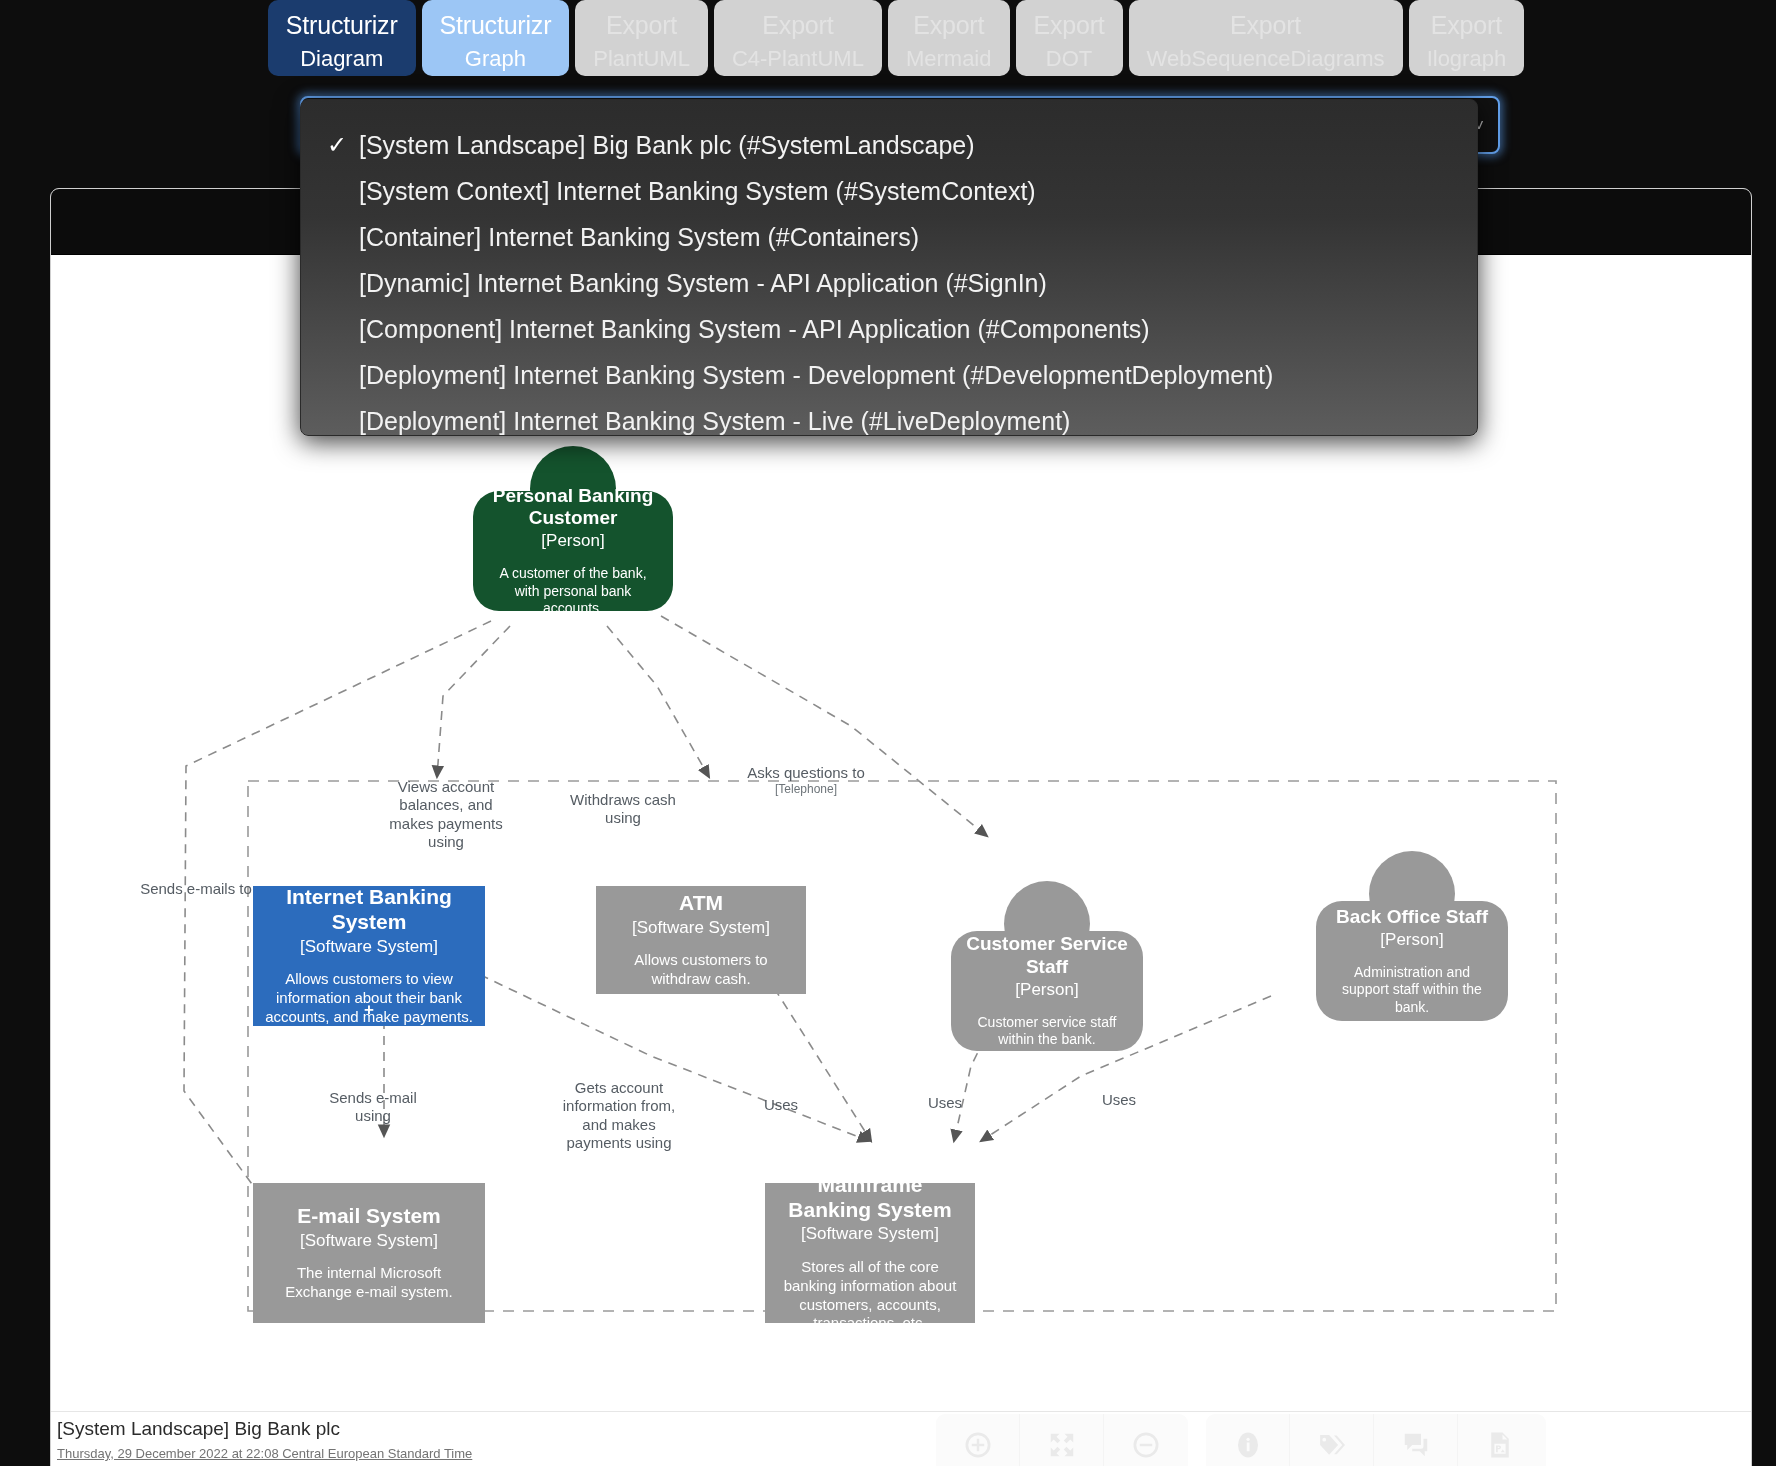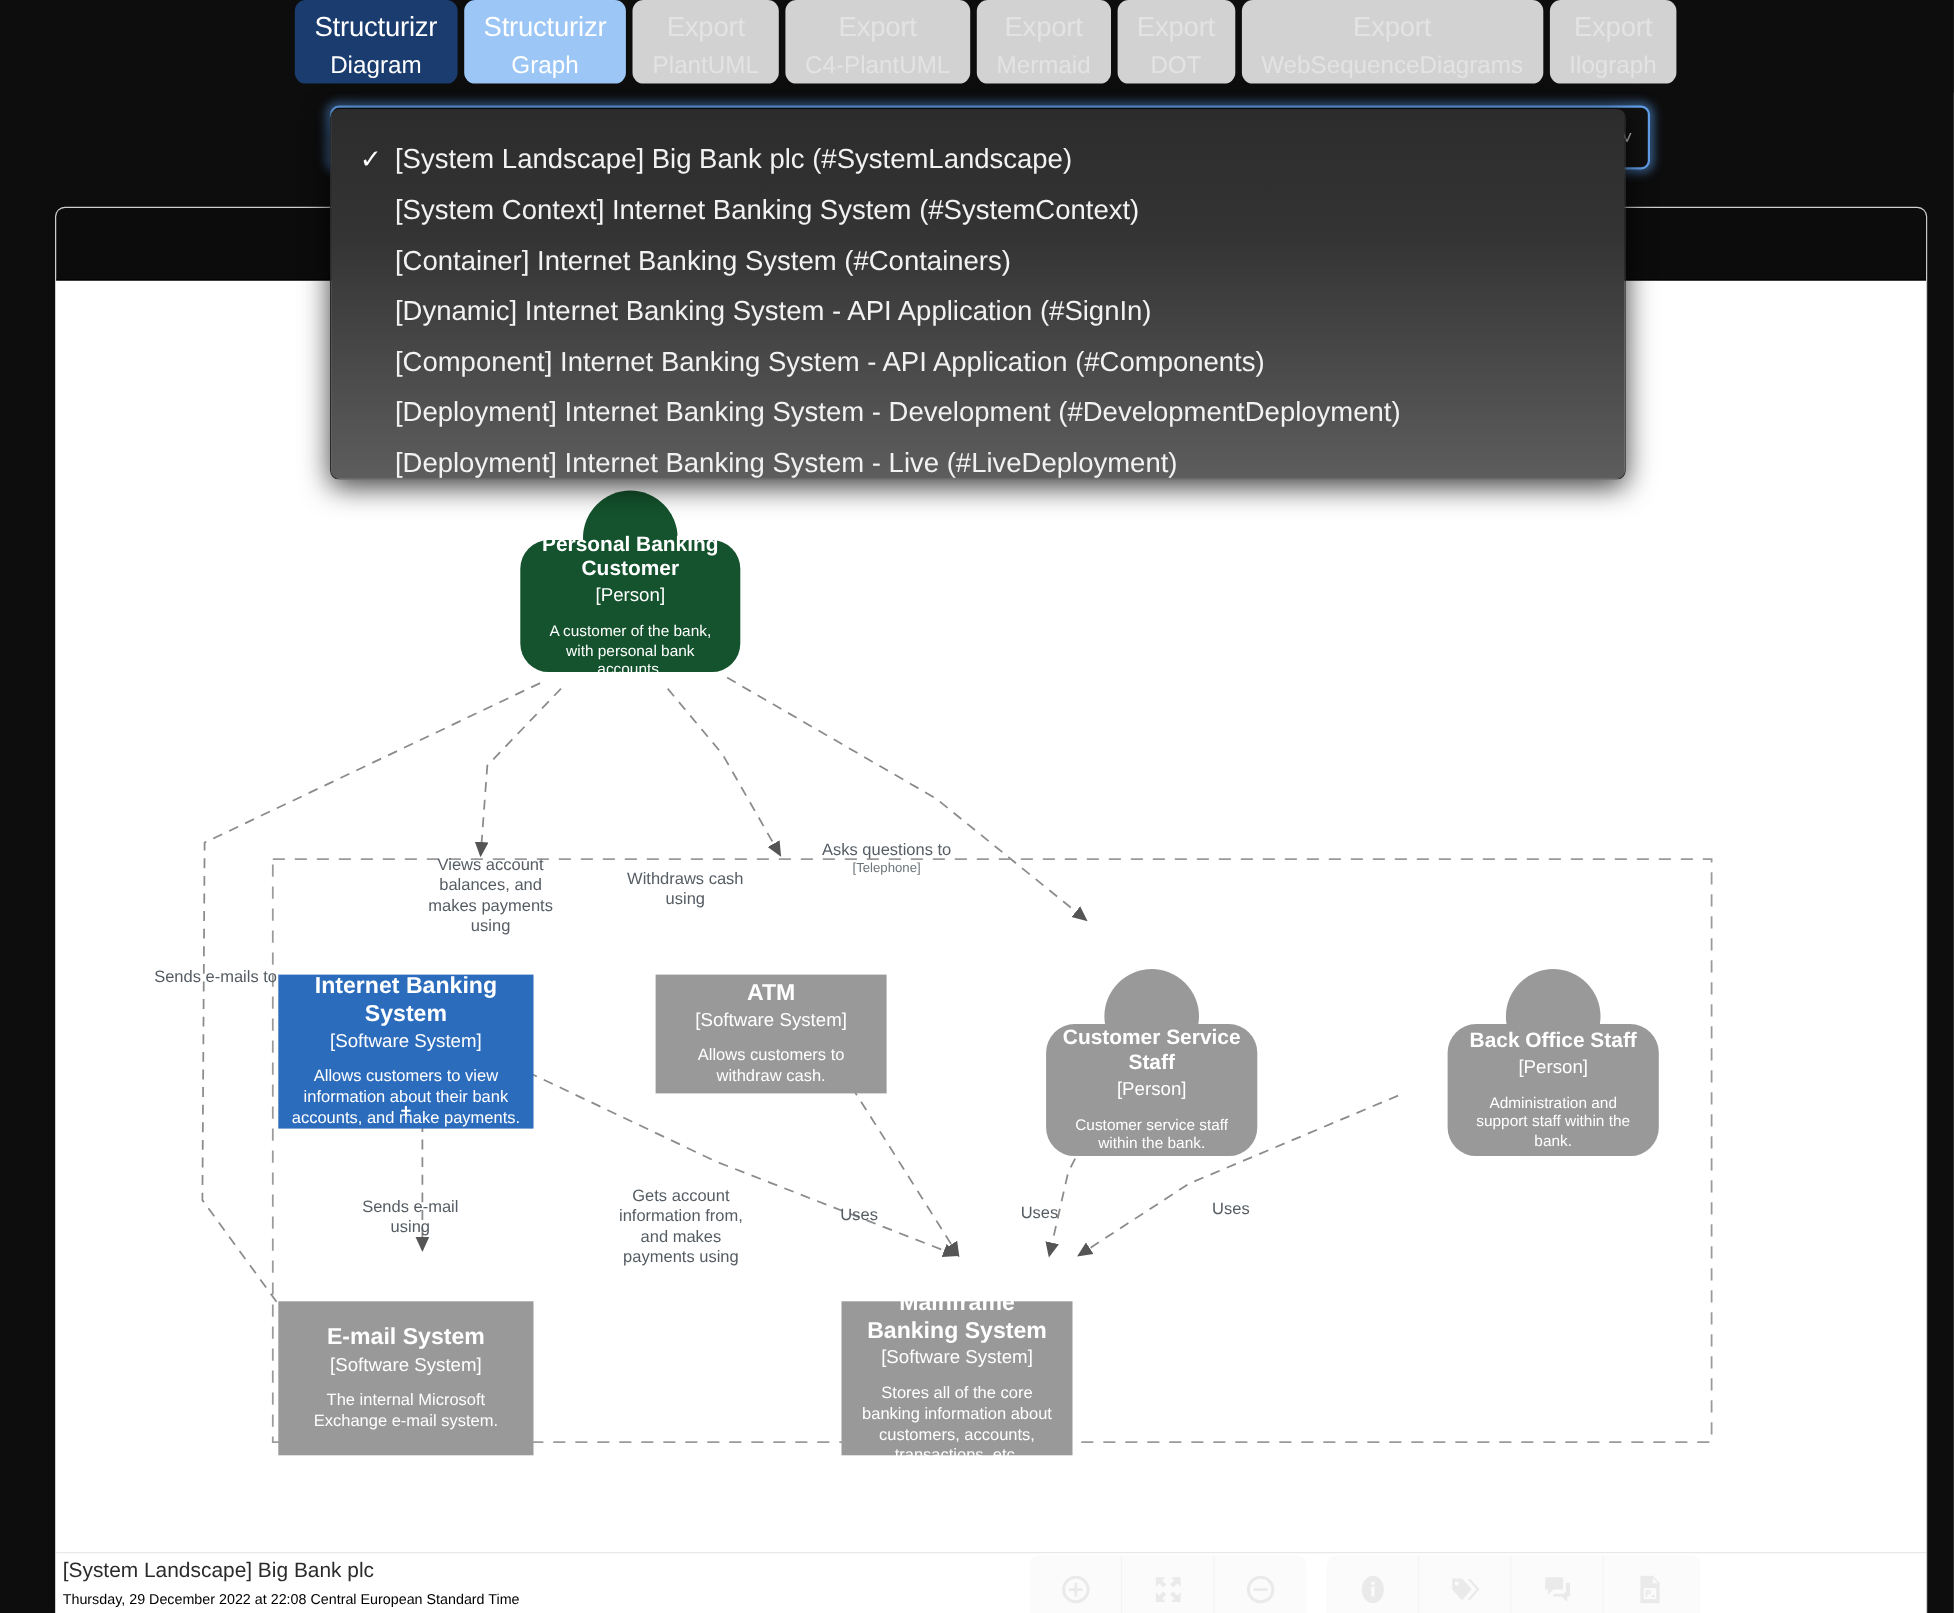--- a/index.html
+++ b/index.html
@@ -40,21 +40,21 @@
     background:#ffffff; overflow:hidden;
   }
   #statusbar{
     position:absolute; left:0; bottom:0; width:1700px; height:66px;
     background:#ffffff; border-top:1px solid #e6e6e6;
   }
   #sb-title{
     position:absolute; left:6px; top:6px; font-size:19px; color:#2b2b2b;
   }
   #sb-sub{
-    position:absolute; left:6px; top:34px; font-size:13px; color:#000000;
+    position:absolute; left:6px; top:34px; font-size:13px; color:#737373;text-decoration:underline;
   }
 
   
   .toolgroup{
     position:absolute; top:2px; height:62px;
     background:#fbfbfb; border-radius:9px;
     display:flex; align-items:center;
   }
   .toolbtn{
     width:84px; height:62px; display:flex; align-items:center; justify-content:center;
@@ -236,21 +236,21 @@
 
       <div class="node person grey" style="left:900px; top:625px; width:192px; height:170px;">
         <div class="p-head" style="width:86px; height:86px;"></div>
         <div class="p-body" style="top:50px; width:192px; height:120px;">
           <div class="n-name" style="font-size:19px;">Customer Service Staff</div>
           <div class="n-type">[Person]</div>
           <div class="n-desc" style="font-size:14px;">Customer service staff within the bank.</div>
         </div>
       </div>
 
-      <div class="node person grey" style="left:1265px; top:625px; width:192px; height:170px;">
+      <div class="node person grey" style="left:1265px; top:595px; width:192px; height:170px;">
         <div class="p-head" style="width:86px; height:86px;"></div>
         <div class="p-body" style="top:50px; width:192px; height:120px;">
           <div class="n-name" style="font-size:19px;">Back Office Staff</div>
           <div class="n-type">[Person]</div>
           <div class="n-desc" style="font-size:14px;">Administration and support staff within the bank.</div>
         </div>
       </div>
 
       <div class="node box grey" style="left:202px; top:927px; width:232px; height:140px;">
         <div class="n-name" style="font-size:21px;">E-mail System</div>

